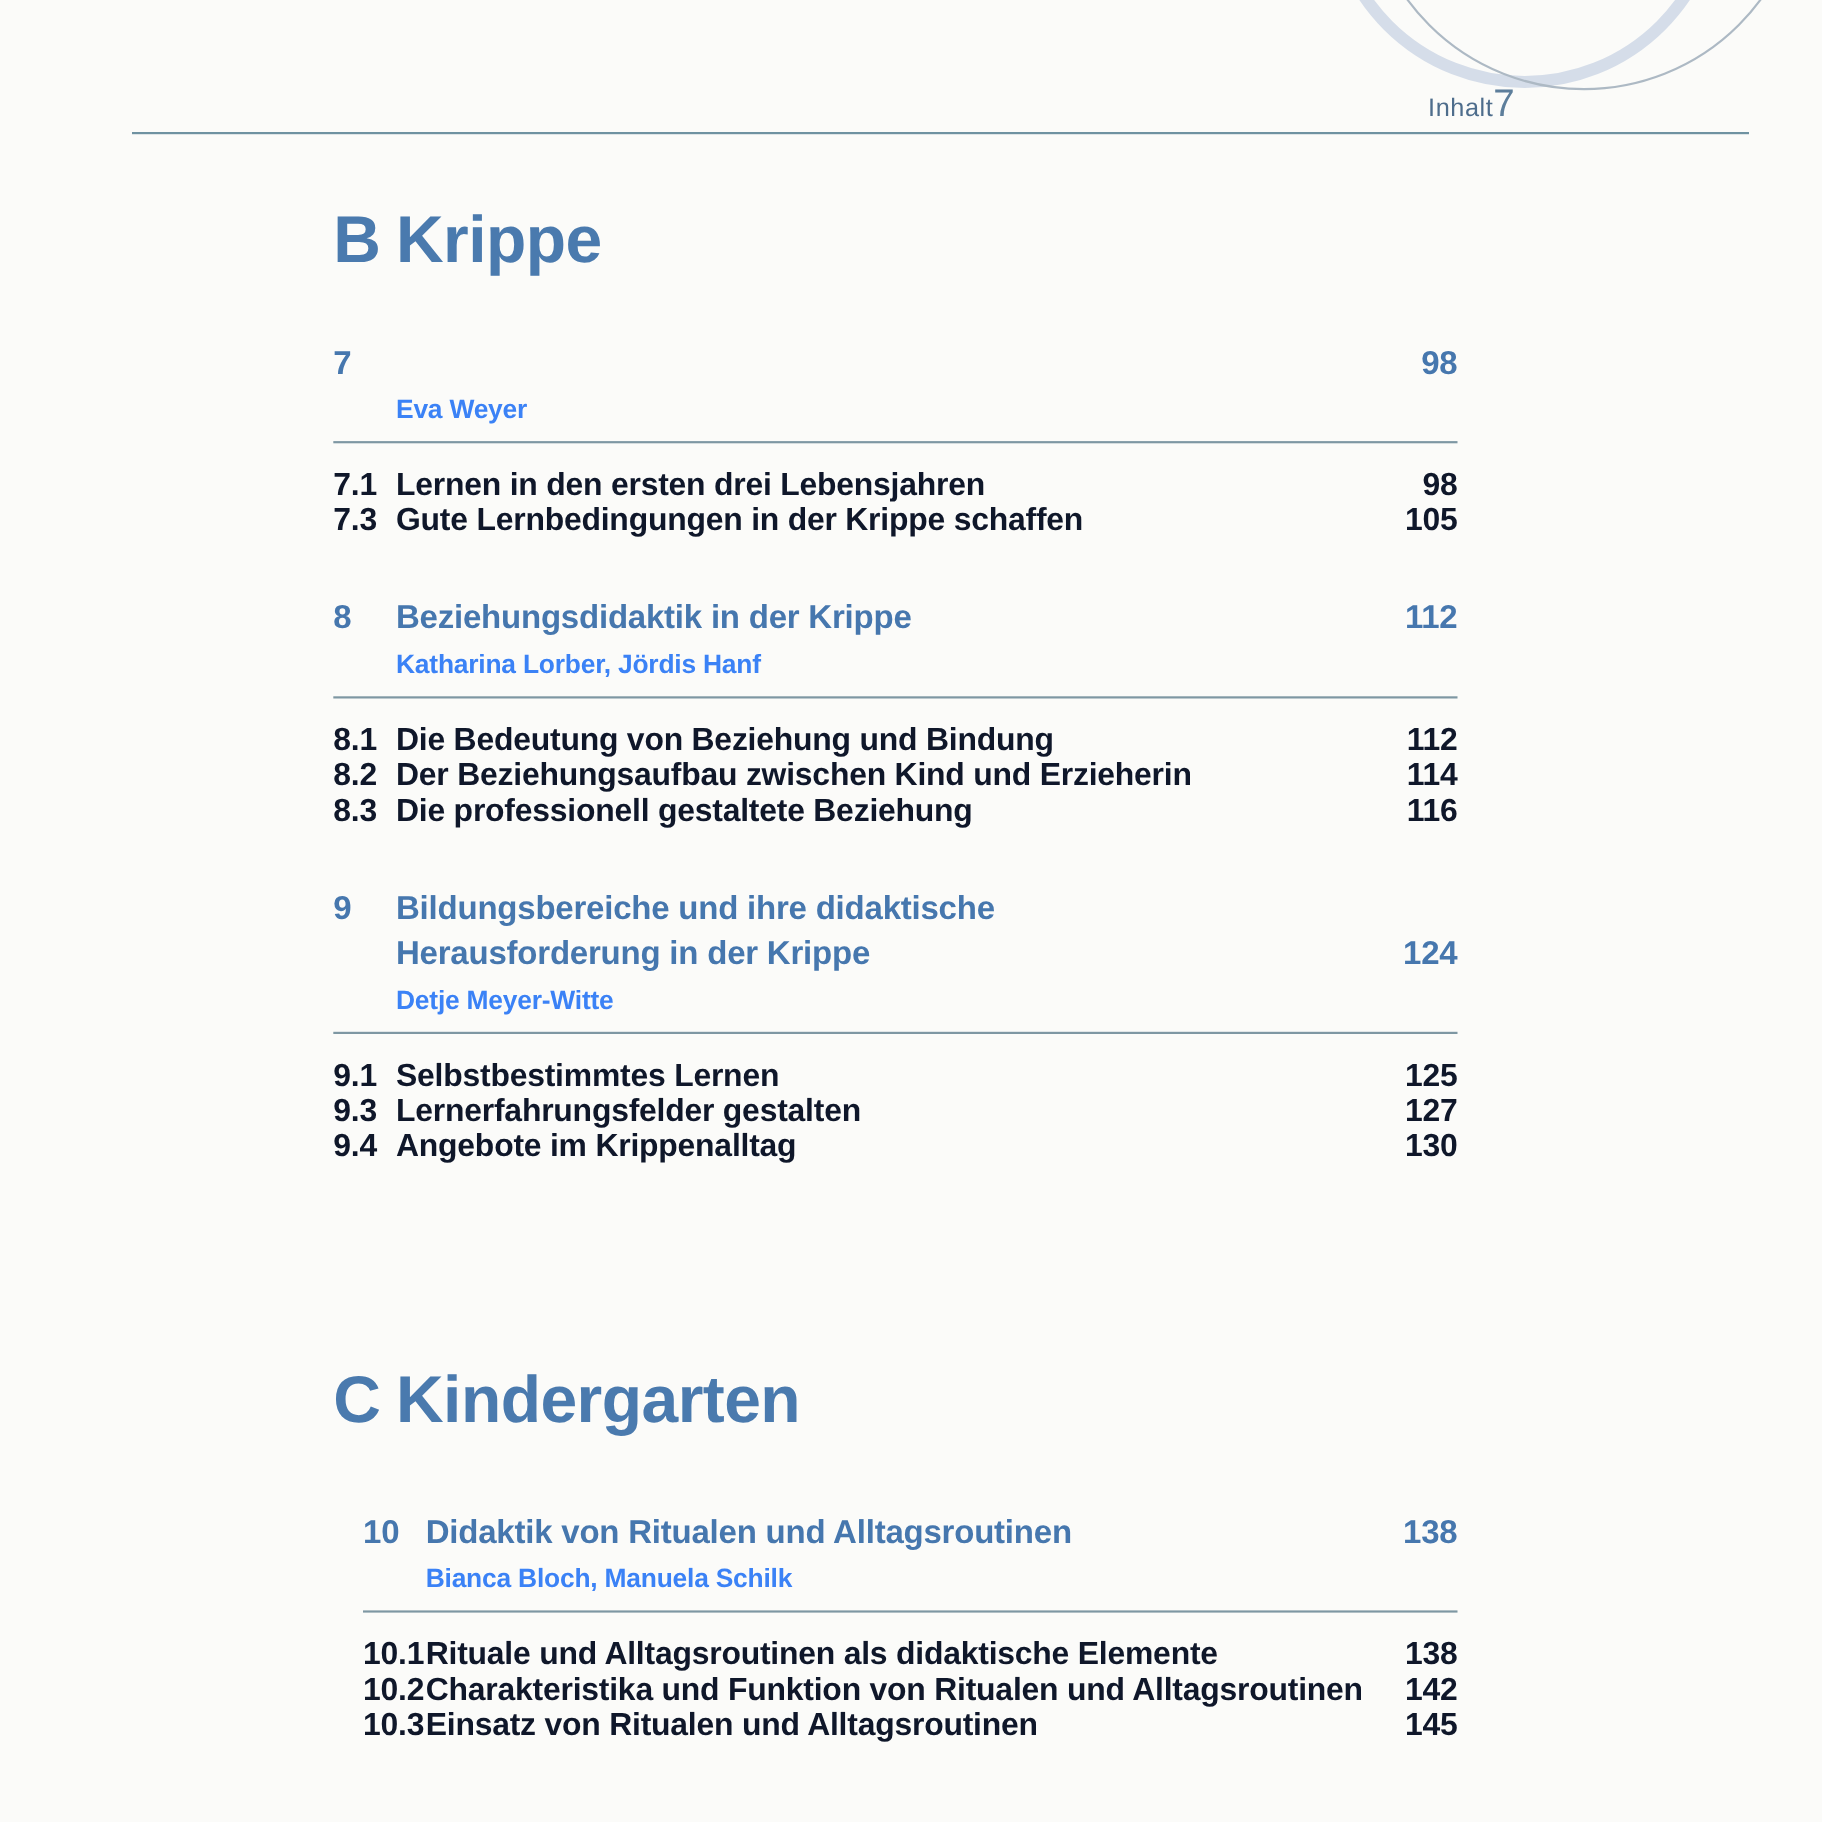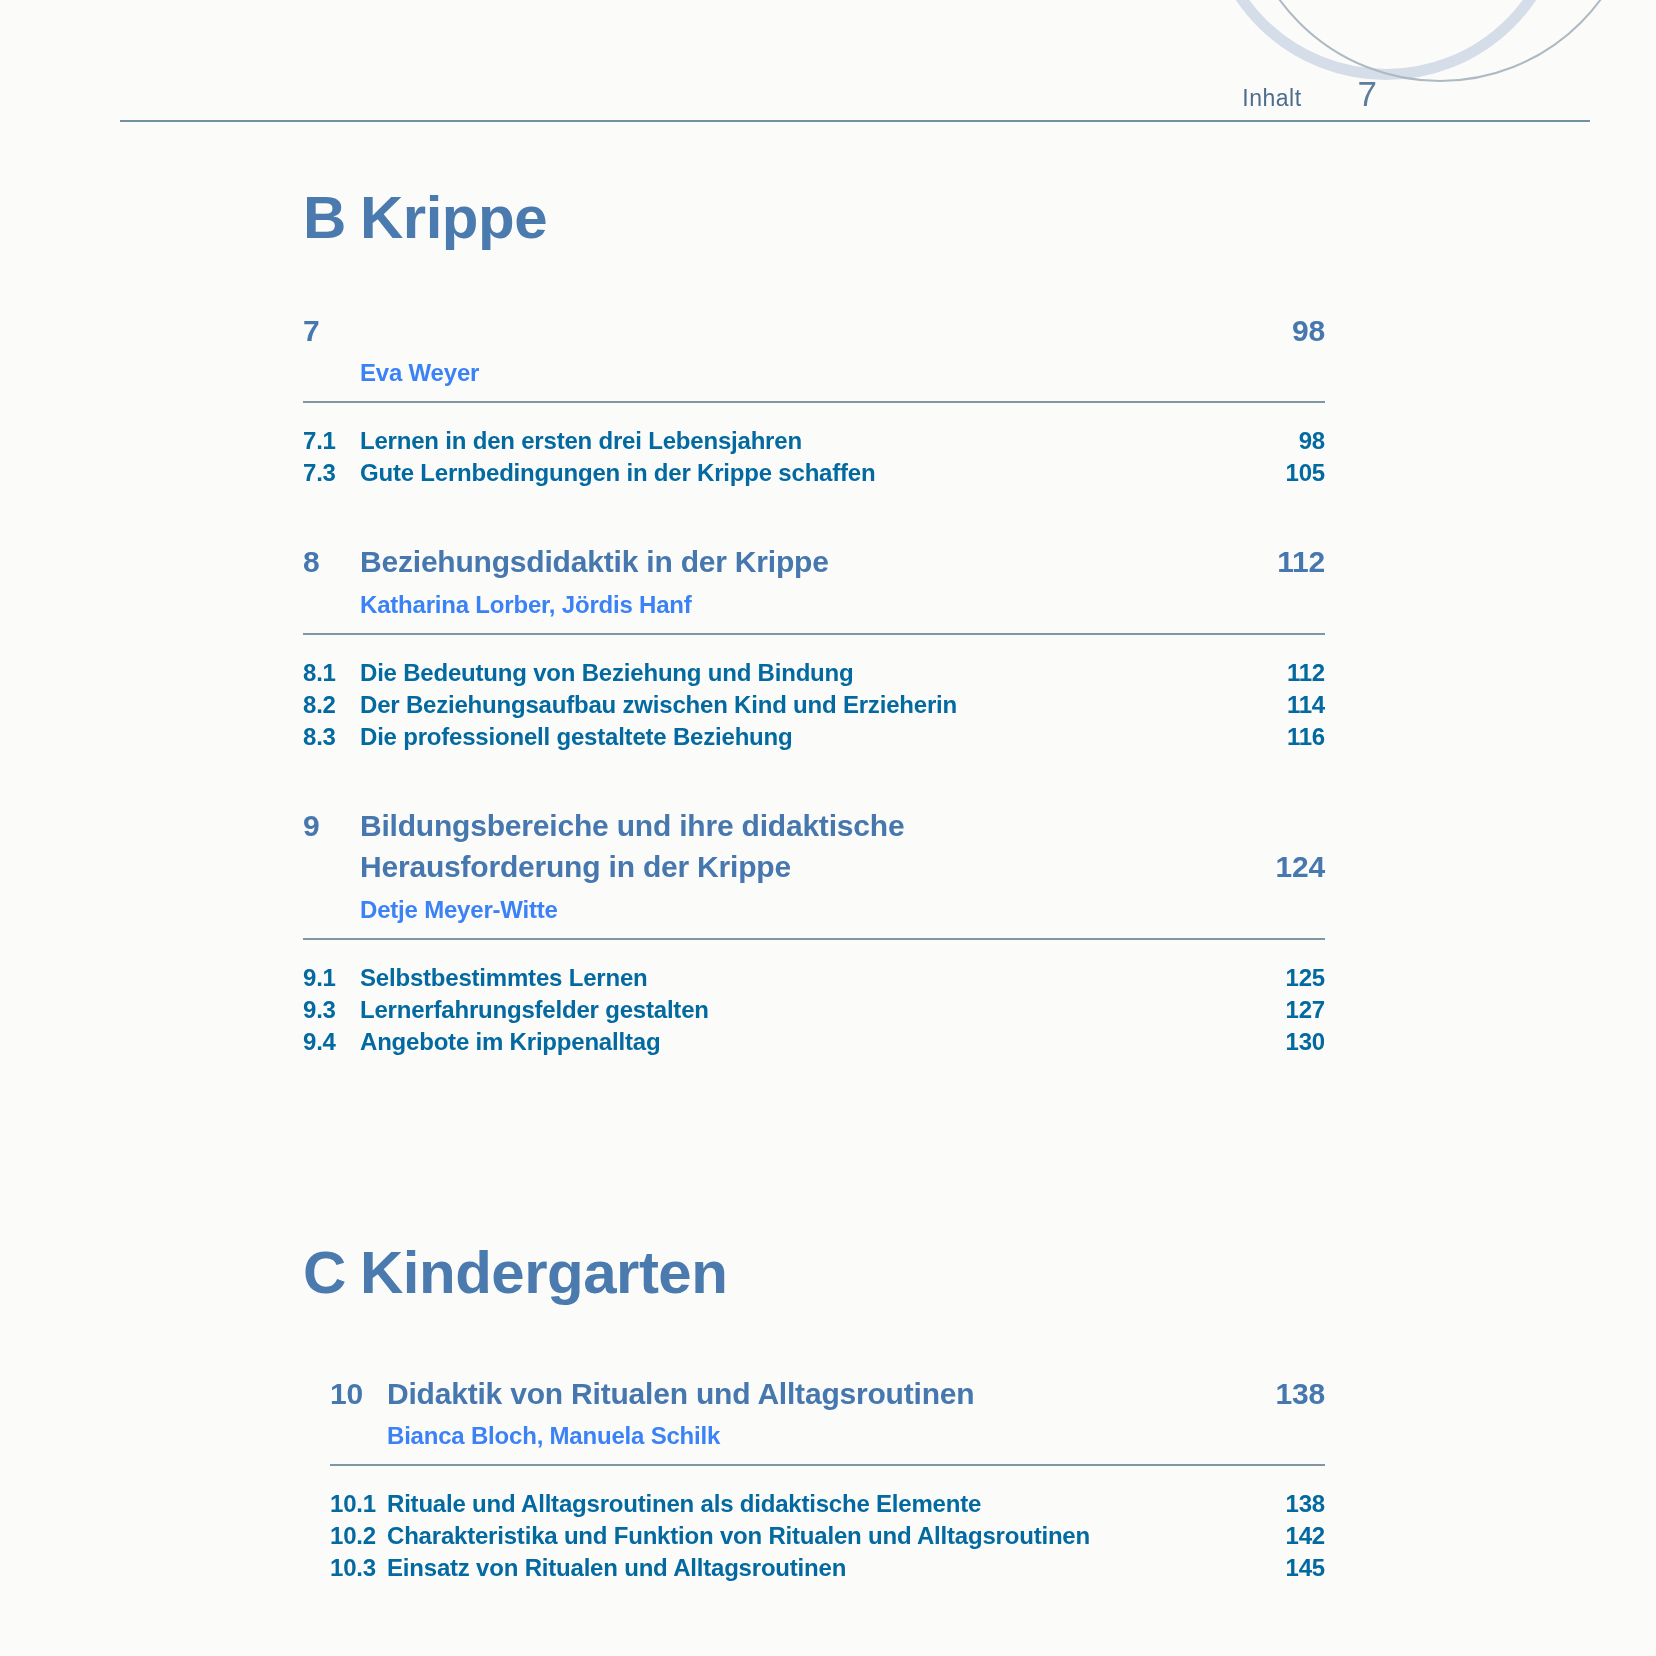--- a/index.html
+++ b/index.html
@@ -34,21 +34,20 @@
     border: 2px solid #adb9c4;
   }
 
   
   .page-header-text {
     position: absolute;
     top: 74px;
     right: 279px;
     display: flex;
     align-items: baseline;
-    gap: 56px;
   }
   .header-label {
     font-size: 23px;
     color: #4e6d8c;
     letter-spacing: 0.5px;
   }
   .header-pageno {
     font-size: 35px;
     font-weight: normal;
     color: #5d7e9b;
@@ -103,24 +102,24 @@
     letter-spacing: -0.2px;
   }
   .chapter-divider {
     margin-top: 14px;
     border-bottom: 2px solid #7e97a3;
   }
 
   .entries { margin-top: 22px; }
   .entry-row {
     display: flex;
-    font-size: 24px;
+    font-size: 29px;
     font-weight: bold;
     line-height: 32px;
-    color: #0369a1;
+    color: #0f172a;
     letter-spacing: -0.2px;
   }
   .entry-row .e-num { width: 57px; flex: none; }
   .entry-row .e-title { flex: 1; }
   .entry-row .e-page { margin-left: auto; text-align: right; }
 
   
   .chapter.c7  { margin-top: 62px; }
   .chapter.c8  { margin-top: 52px; }
   .chapter.c9  { margin-top: 52px; }

